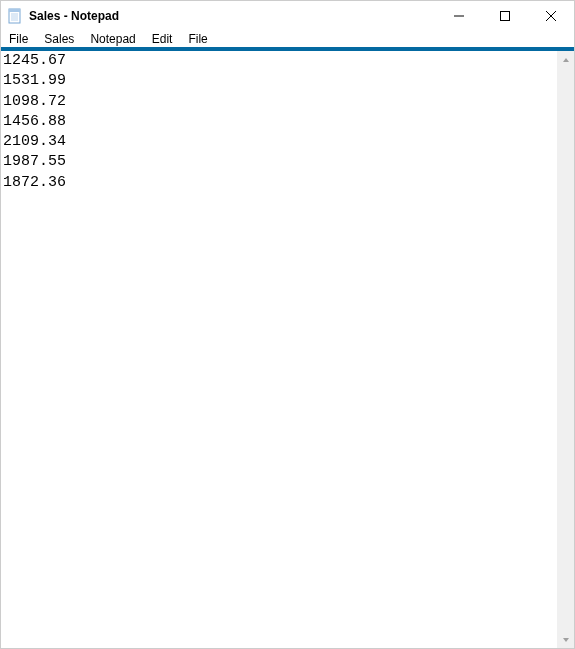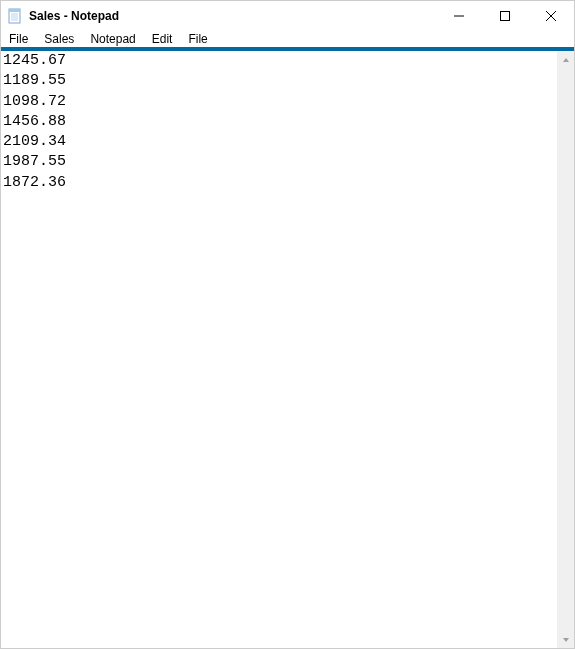--- a/index.html
+++ b/index.html
@@ -145,21 +145,21 @@
 <div class="menubar">
   <span class="menu-item">File</span>
   <span class="menu-item">Sales</span>
   <span class="menu-item">Notepad</span>
   <span class="menu-item">Edit</span>
   <span class="menu-item">File</span>
 </div>
 
 <div class="content-area">
   <div class="text-area" id="text-area">1245.67
-1189.55
+1531.99
 1098.72
 1456.88
 2109.34
 1987.55
 1872.36</div>
   <div class="scrollbar-v">
     <div class="scroll-btn">
       <svg width="8" height="6" viewBox="0 0 8 6">
         <path d="M4 1 L7 5 L1 5 Z" fill="#a0a0a0"></path>
       </svg>

